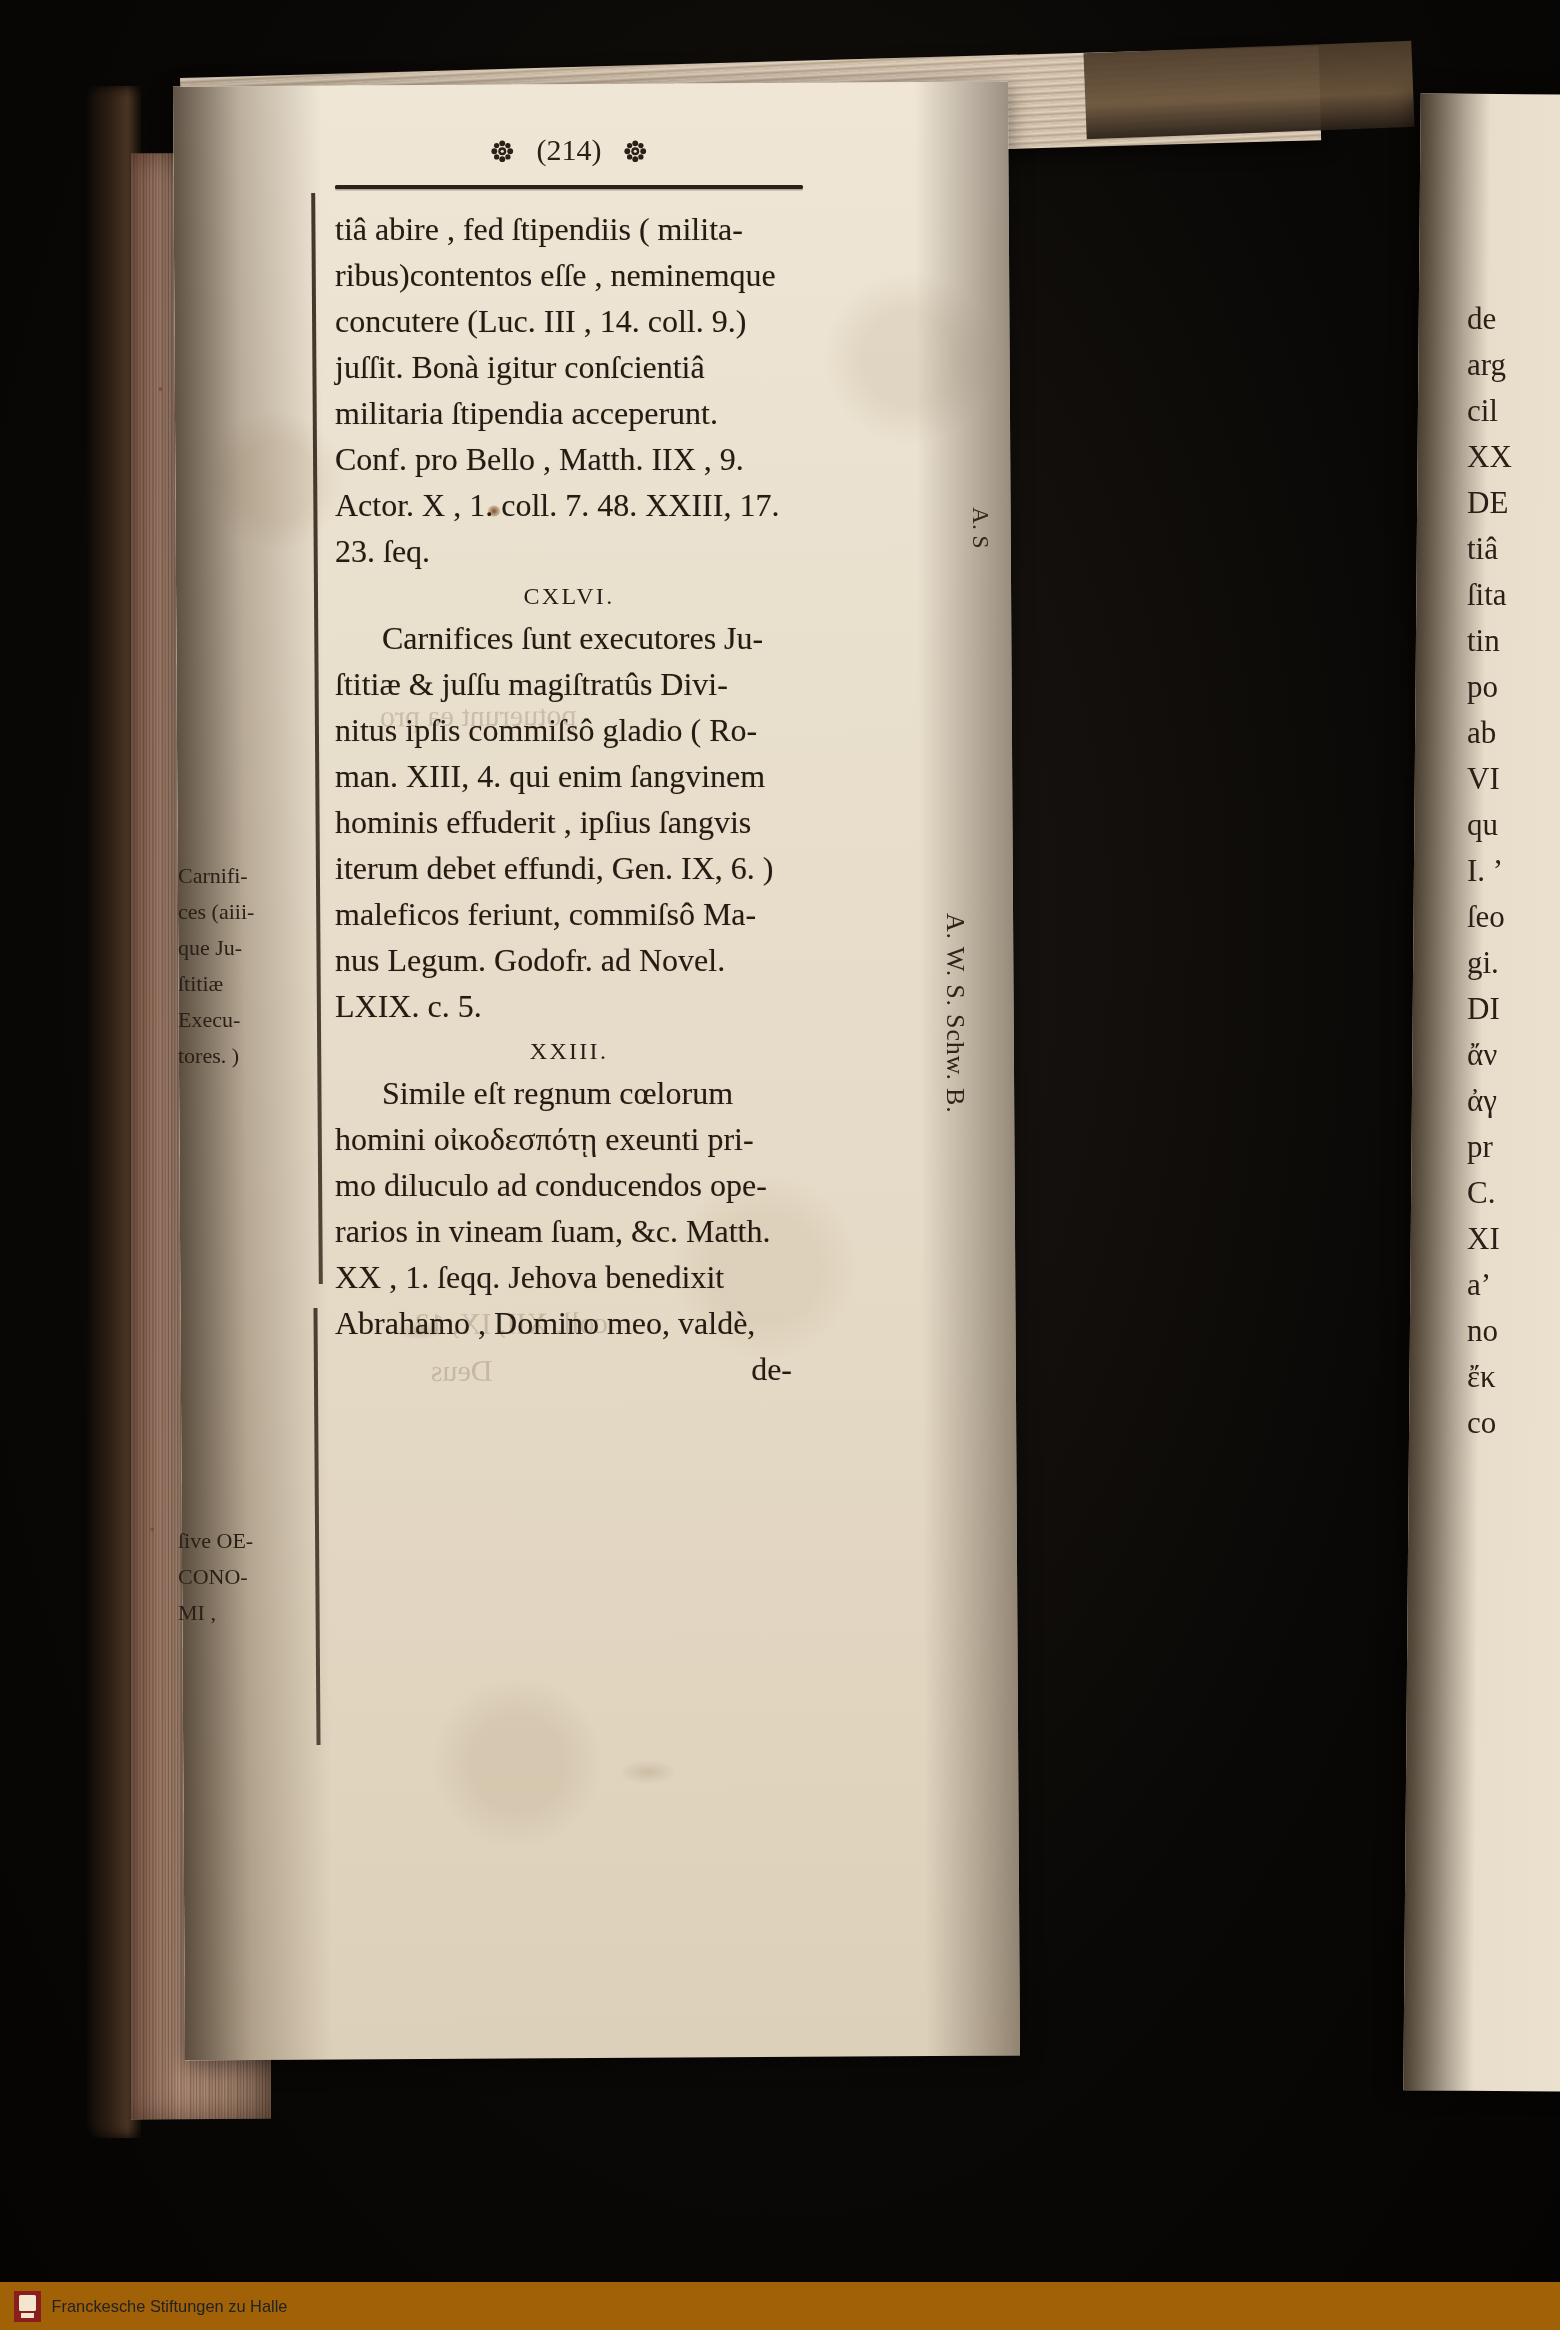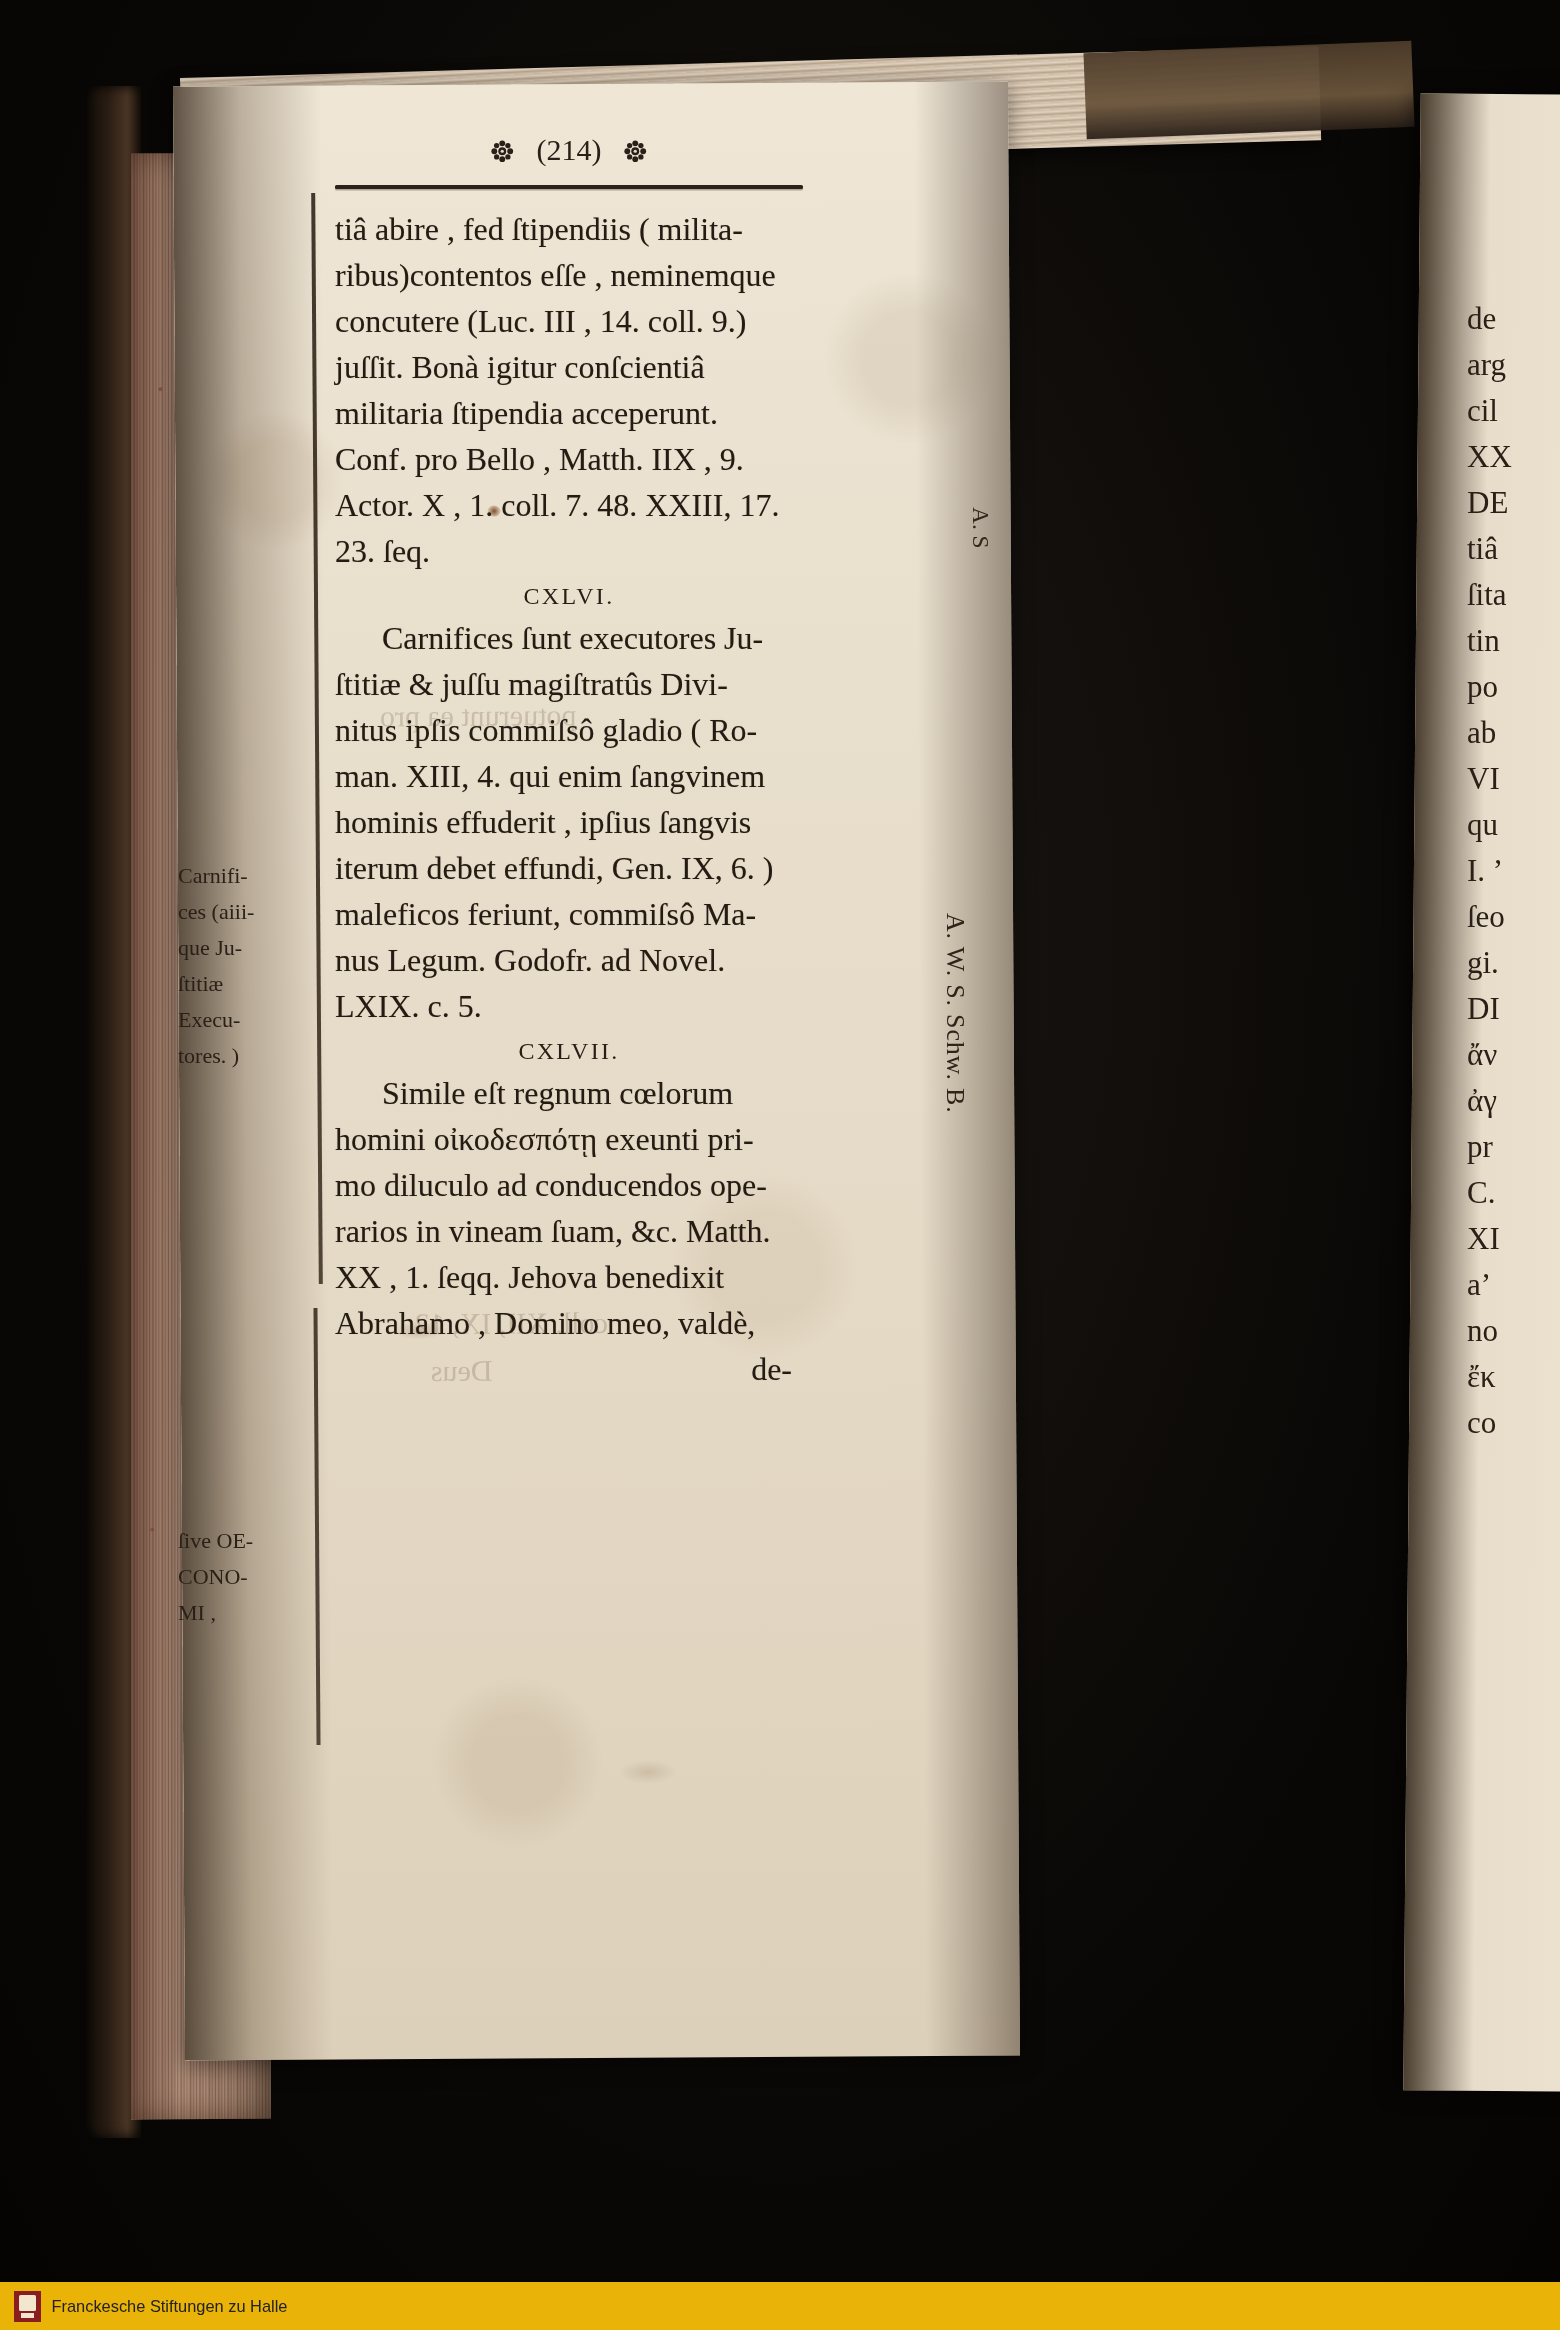--- a/index.html
+++ b/index.html
@@ -306,21 +306,21 @@
     transform: scaleX(-1);
     pointer-events: none;
     white-space: nowrap;
   }
 
   
   .footer-bar {
     position: absolute;
     left: 0; bottom: 0;
     width: 1560px; height: 48px;
-    background: #eab308;
+    background: #a16207;
     display: flex;
     align-items: center;
     gap: 11px;
     padding-left: 14px;
     box-sizing: border-box;
   }
   .footer-logo {
     width: 26.5px; height: 31px;
     background: #8a1d1d;
     position: relative;
@@ -428,21 +428,21 @@
       <div class="body-line">ſtitiæ &amp;  juſſu magiſtratûs Divi-</div>
       <div class="body-line">nitus ipſis commiſsô gladio ( Ro-</div>
       <div class="body-line">man. XIII, 4. qui enim ſangvinem</div>
       <div class="body-line it">hominis effuderit , ipſius ſangvis</div>
       <div class="body-line">iterum debet effundi, Gen. IX, 6. )</div>
       <div class="body-line">maleficos feriunt, commiſsô Ma-</div>
       <div class="body-line">nus Legum. Godofr. ad Novel.</div>
       <div class="body-line">LXIX. c. 5.</div>
     </div>
 
-    <div class="sec-head">CXLVII.</div>
+    <div class="sec-head">XXIII.</div>
     <div>
       <div class="body-line it indent">Simile  eſt   regnum  cœlorum</div>
       <div class="body-line it">homini οἰκοδεσπότῃ exeunti pri-</div>
       <div class="body-line it">mo diluculo ad conducendos ope-</div>
       <div class="body-line it">rarios in vineam ſuam, &amp;c. Matth.</div>
       <div class="body-line it">XX , 1. ſeqq.   Jehova  benedixit</div>
       <div class="body-line it">Abrahamo , Domino meo, valdè,</div>
       <div class="body-line it" style="text-align:right; padding-right:11px;">de-</div>
     </div>
   </div>

